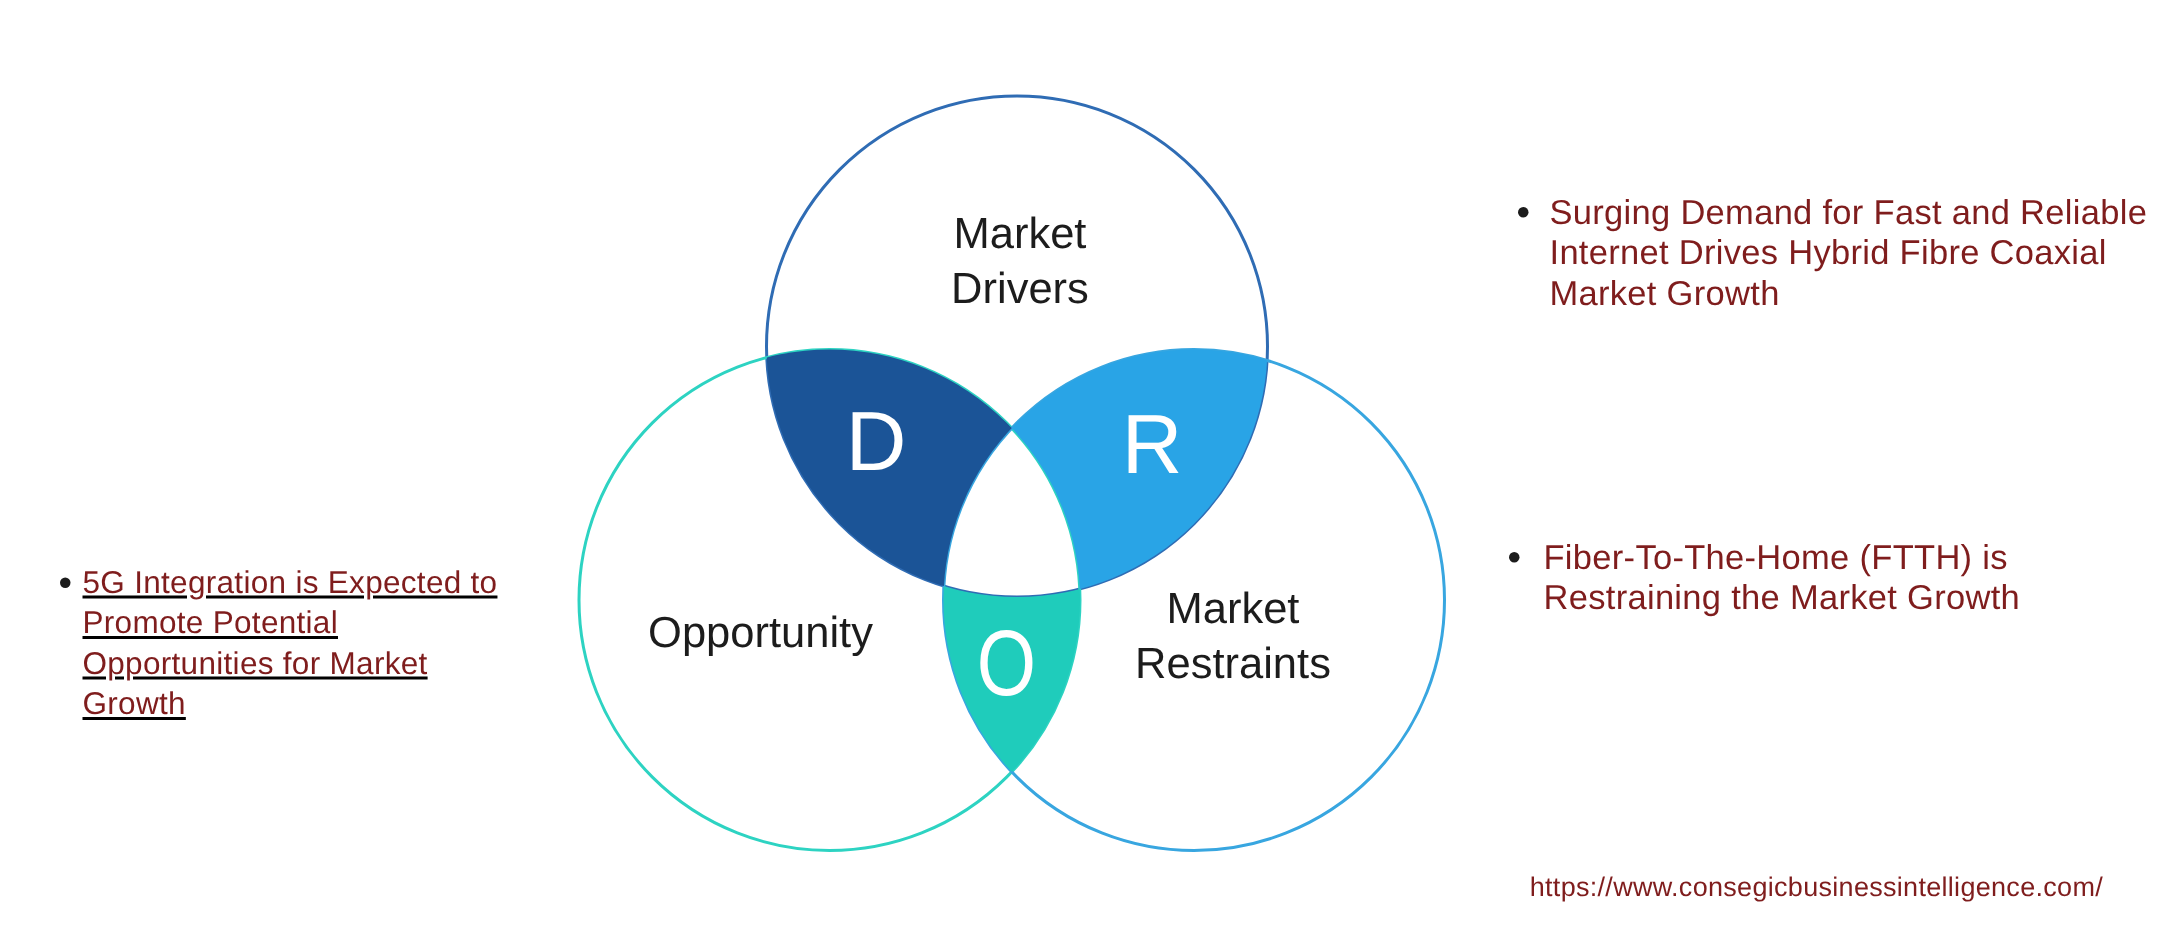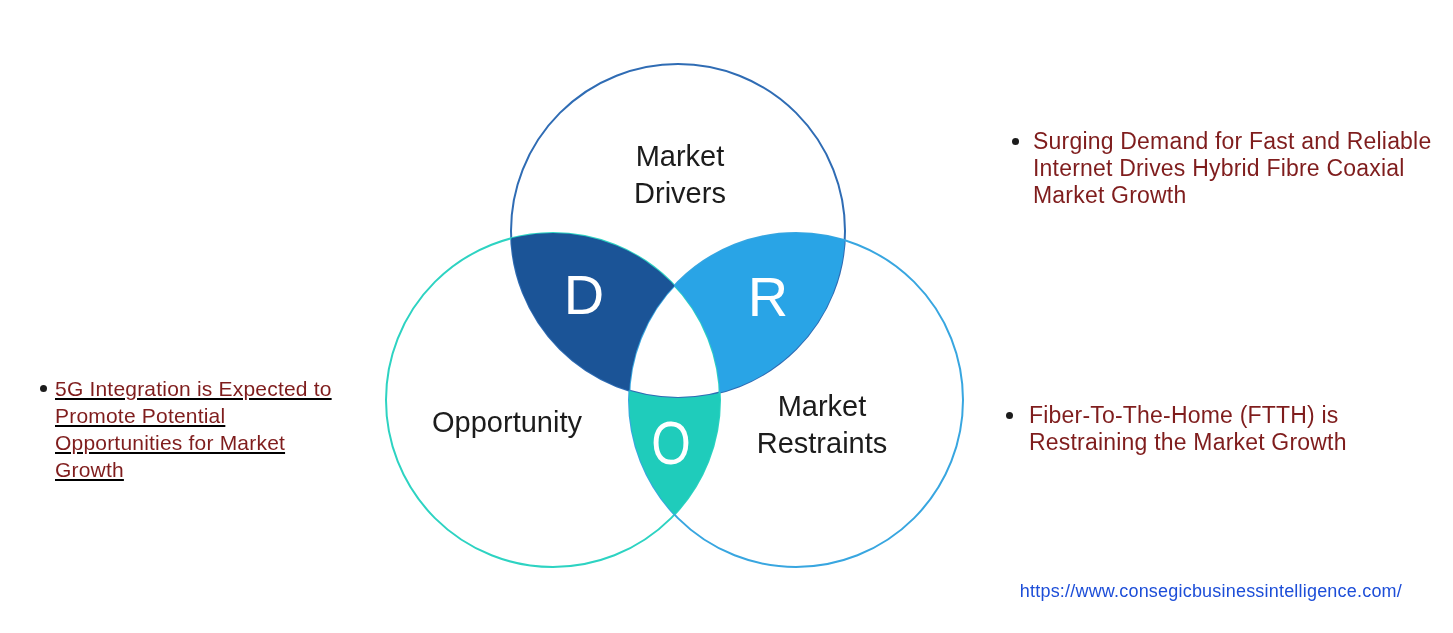--- a/index.html
+++ b/index.html
@@ -13,24 +13,24 @@
   .lens-letter{font-size:56px;}
   .bullet{position:absolute;display:flex;align-items:flex-start;}
   .dot{width:7px;height:7px;border-radius:50%;background:#1c1c1c;flex:0 0 auto;margin-top:10px;}
   .bullet-text{white-space:pre-line;color:#7f1d1d;line-height:27px;letter-spacing:0.2px;}
   .bullet-left{left:40px;top:375px;width:340px;text-decoration:underline;}
   .bullet-left .dot{margin-right:8px;}
   .bullet-left .bullet-text{font-size:21px;}
   .bullet-rt{left:1012px;top:128px;width:445px;}
   .bullet-rt .dot{margin-right:14px;}
   .bullet-rt .bullet-text{font-size:23px;}
-  .bullet-rb{left:1006px;top:358px;width:430px;margin-top:44px;}
+  .bullet-rb{left:1006px;top:358px;width:430px;}
   .bullet-rb .dot{margin-right:16px;}
   .bullet-rb .bullet-text{font-size:23px;}
-  .source-url{position:absolute;top:581px;right:51px;font-size:18px;color:#1d4ed8;letter-spacing:0.2px;}
+  .source-url{position:absolute;top:581px;right:51px;font-size:18px;color:#7f1d1d;letter-spacing:0.2px;}
 </style>
 </head>
 <body>
 
 <div class="stage">
 
   <svg class="venn" width="1453" height="633" viewBox="0 0 1453 633">
     <defs>
       <clipPath id="clipTop">
           <circle cx="678" cy="231" r="167"></circle>

